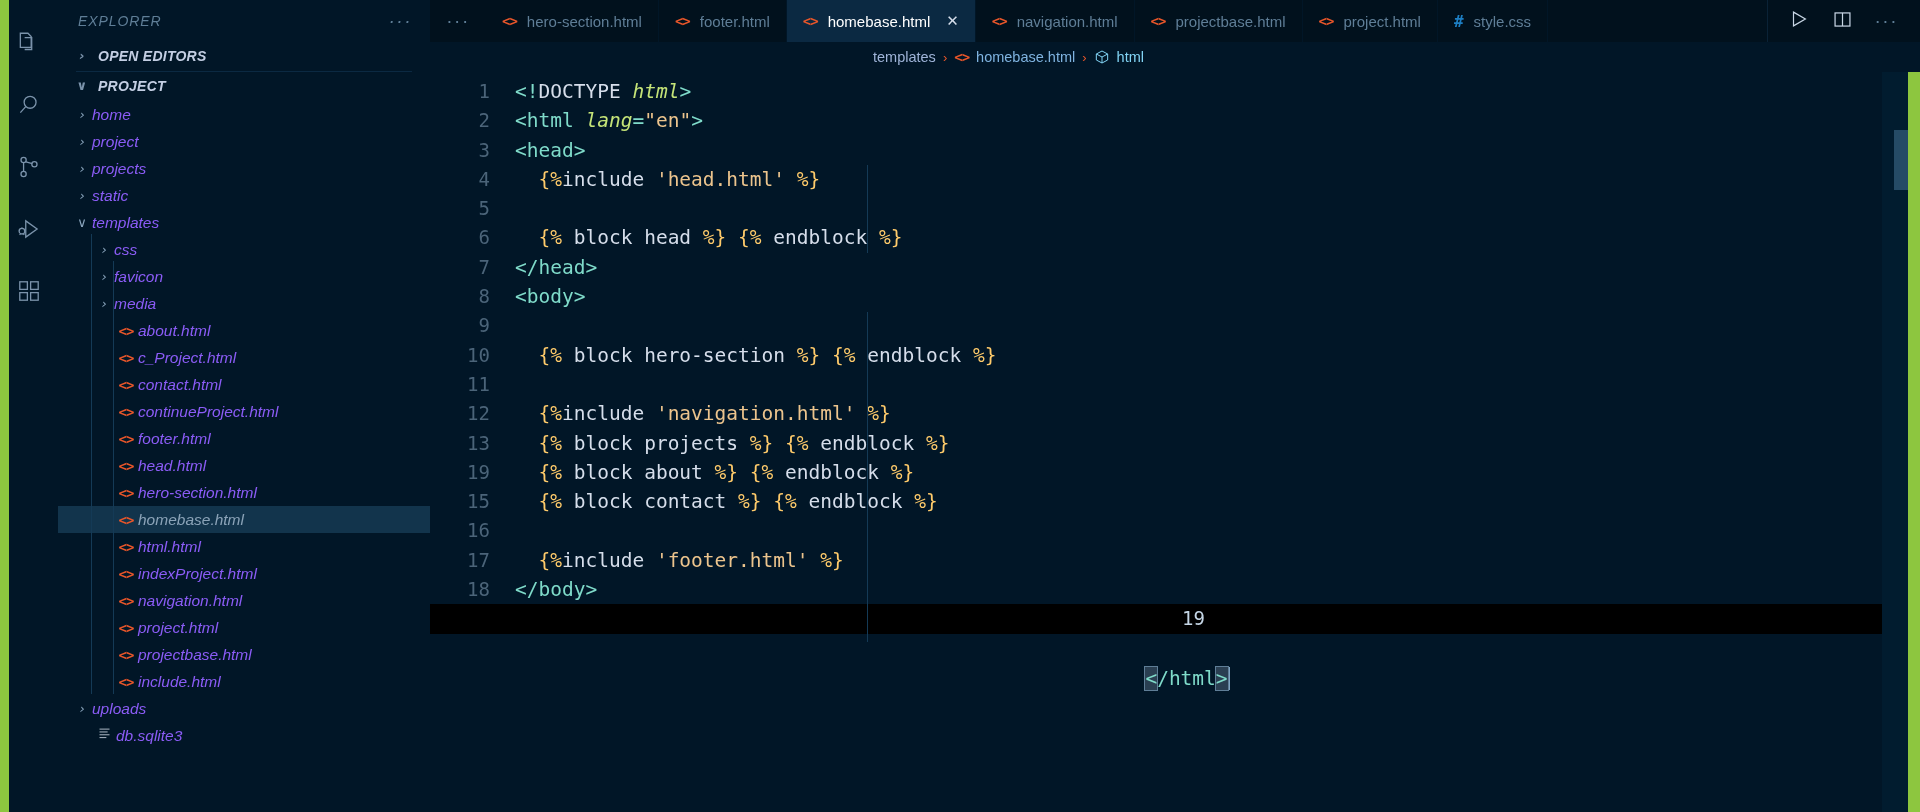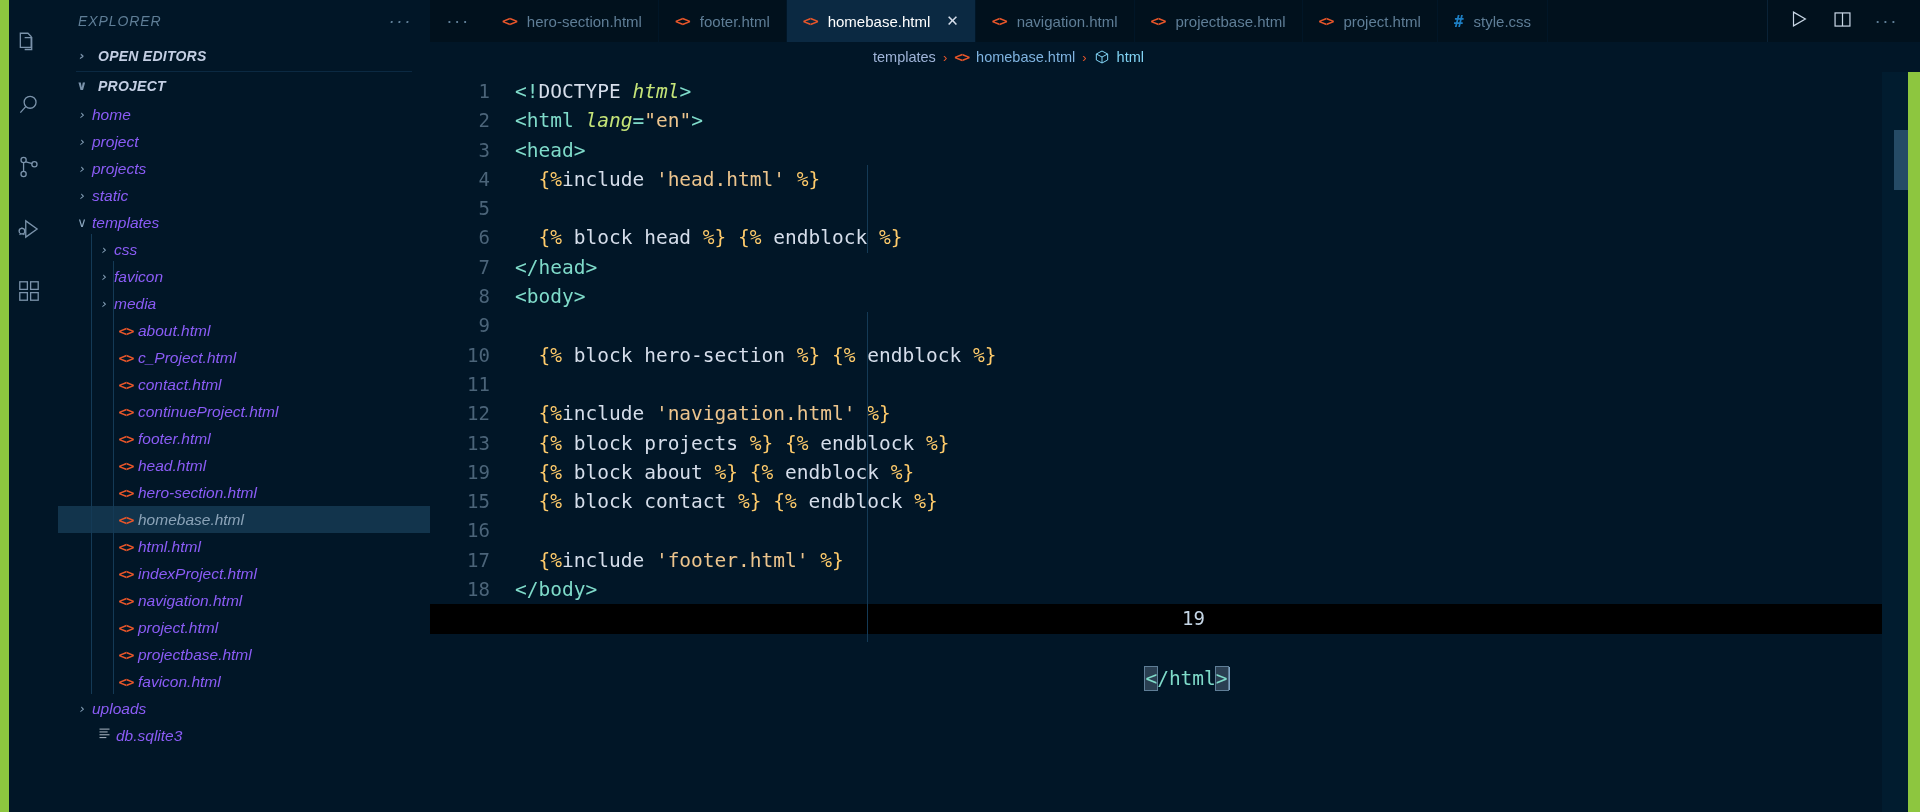--- a/index.html
+++ b/index.html
@@ -330,21 +330,21 @@
           <span class="ficon">
             <span class="html-ico">&lt;&gt;</span>
           </span>
           <span class="lbl">projectbase.html</span>
         </div>
         <div class="row" style="padding-left:36px">
           <span class="tw chev"></span>
           <span class="ficon">
             <span class="html-ico">&lt;&gt;</span>
           </span>
-          <span class="lbl">favicon.html</span>
+          <span class="lbl">include.html</span>
         </div>
         <div class="row" style="padding-left:14px">
           <span class="tw chev">›</span>
           <span class="lbl">uploads</span>
         </div>
         <div class="row" style="padding-left:14px">
           <span class="tw chev"></span>
           <span class="ficon">
             <span><svg width="15" height="15" viewBox="0 0 24 24" stroke="#9aa7b4" stroke-width="1.8" fill="none">
                 <line x1="4" y1="5" x2="20" y2="5"></line>

